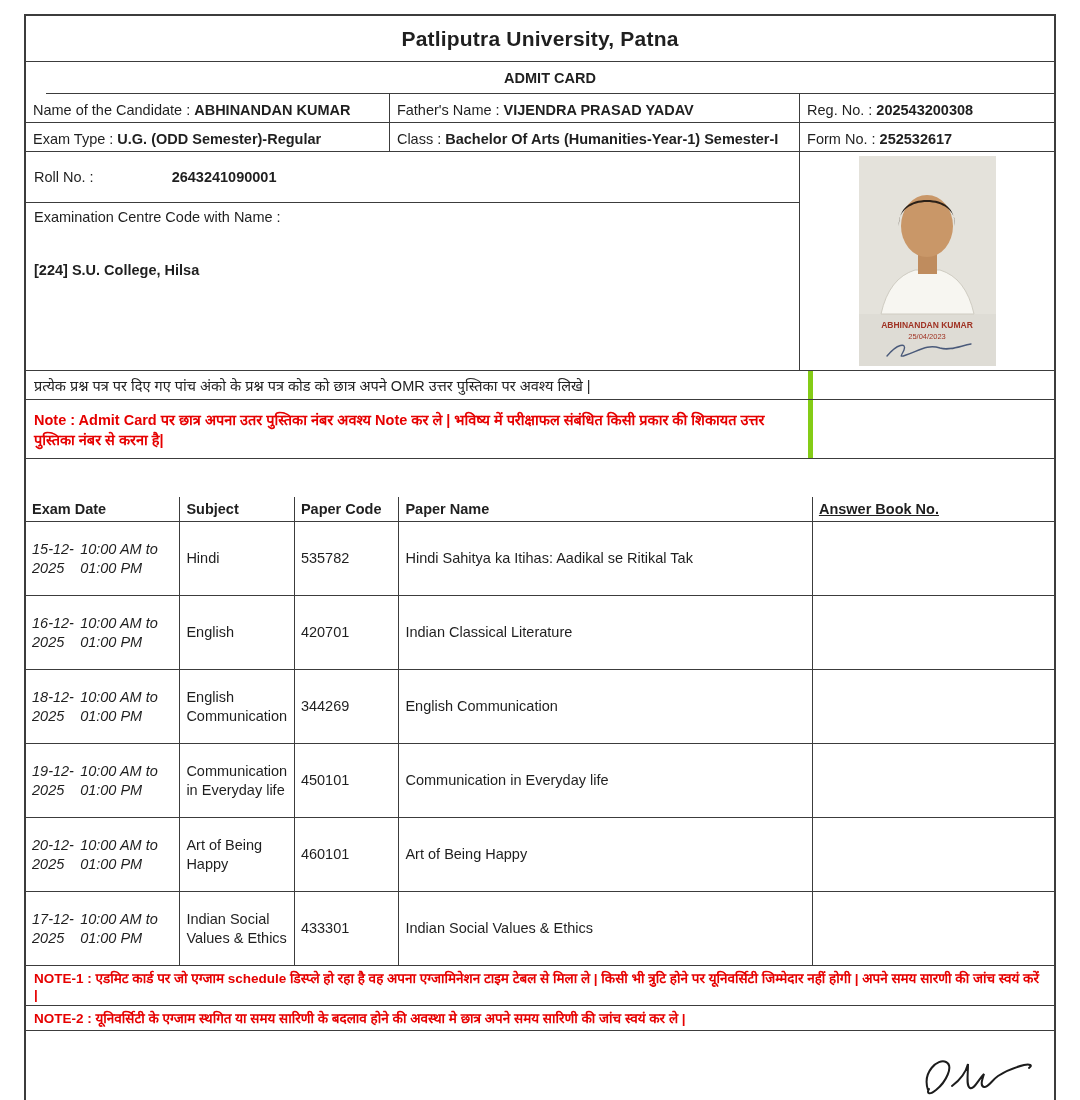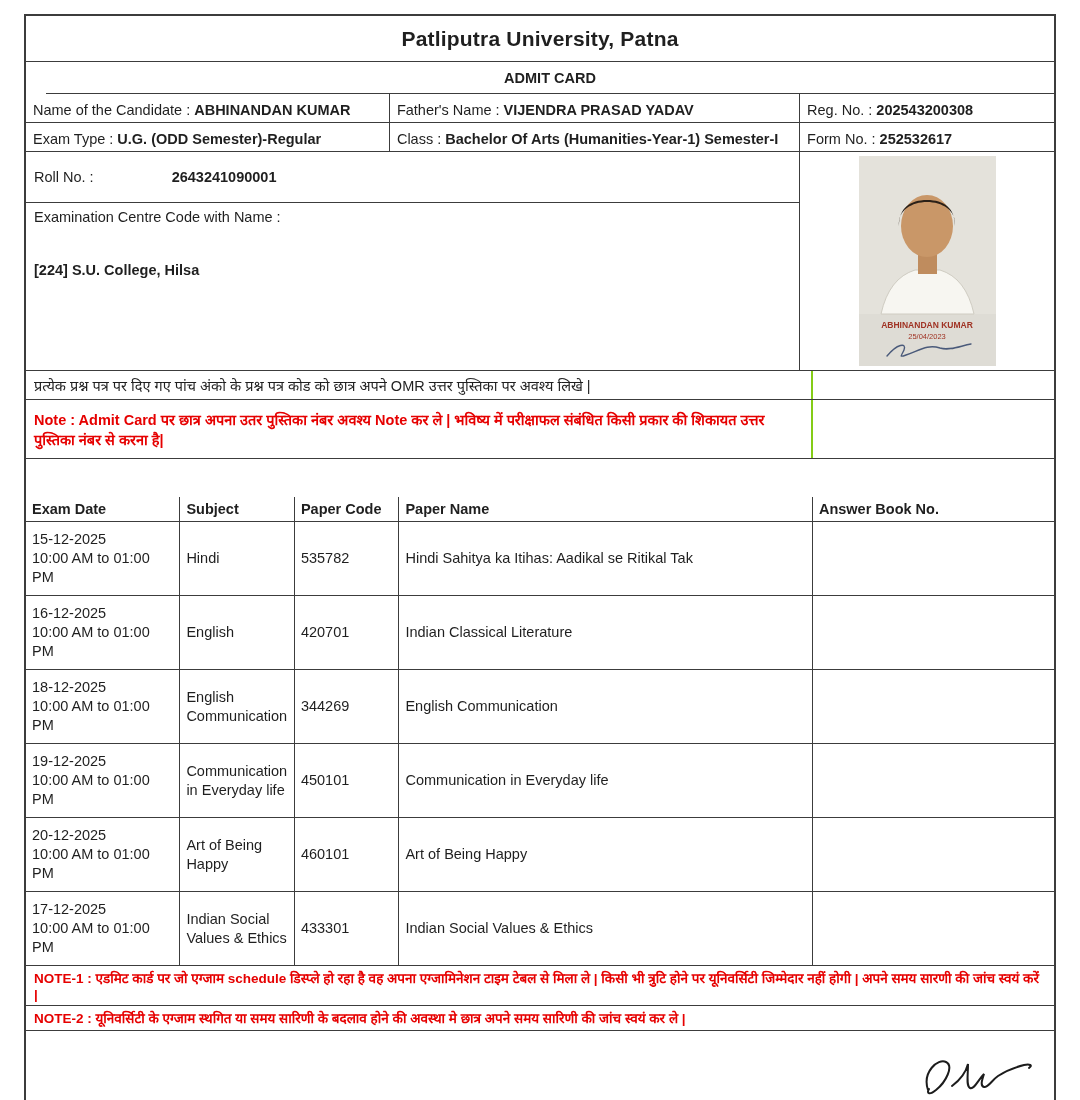--- a/index.html
+++ b/index.html
@@ -43,35 +43,35 @@
   }
   .sub { padding: 5px 8px; font-size: 14.5px; gap: 37px; }
   .sub-roll { height: 51px; border-bottom: 1px solid #3c3c3c; display: flex; align-items: center; flex-wrap: wrap; }
   .sub-college { height: 86px; border-bottom: 1px solid #3c3c3c; display: flex; flex-direction: column; justify-content: center; gap: 4px; }
   .sub-centre { height: 80px; display: flex; flex-direction: column; justify-content: center; }
   .mid-right { flex: 1; display: flex; align-items: center; justify-content: center; padding: 4px; }
   .photo-frame { width: 137px; height: 210px; }
 
   .notice-row { display: flex; }
   .notice-main {
-    width: 76.55%; border-right: 2px solid #84cc16;
+    width: 76.55%; border-right: 5px solid #84cc16;
     padding: 4px 8px; font-size: 14.5px; display: flex; flex-direction: column; justify-content: center;
   }
   .notice-rest { flex: 1; }
   .omr-note { min-height: 27px; }
   .red-note { min-height: 58px; }
   .red { color: var(--note-red, #e60000); font-weight: bold; }
 
   .t-row { display: grid; grid-template-columns: 15.02% 11.14% 10.17% 40.22% 1fr; border-bottom: 1px solid #3c3c3c; }
   .t-row .cell { border-right: 1px solid #3c3c3c; padding: 3px 6px; font-size: 14.5px; }
-  .t-row .cell:last-child { border-right: none; }
+  .t-row .cell:last-child { border-right: none; text-decoration: underline; }
   .head-row .cell { font-weight: bold; min-height: 24px; display: flex; align-items: center; font-size: 14.5px; margin-top: 38px; }
   .exam-row { min-height: 74px; }
   .exam-row .cell { display: flex; align-items: center; line-height: 1.3; }
-  .exam-row .c-date { flex-direction: column; align-items: flex-start; justify-content: center; }
+  .exam-row .c-date { align-items: center; justify-content: center; font-style: italic; }
 
   .footnote {
     padding: 3px 8px; font-size: 13.5px; font-weight: bold;
     color: var(--note-red, #e60000); border-bottom: 1px solid #3c3c3c; min-height: 24px;
     display: flex; align-items: center;
   }
   .bottom {
     height: 112px; display: flex; flex-direction: column;
     align-items: flex-end; justify-content: center; padding-right: 14px; gap: 6px;
   }

